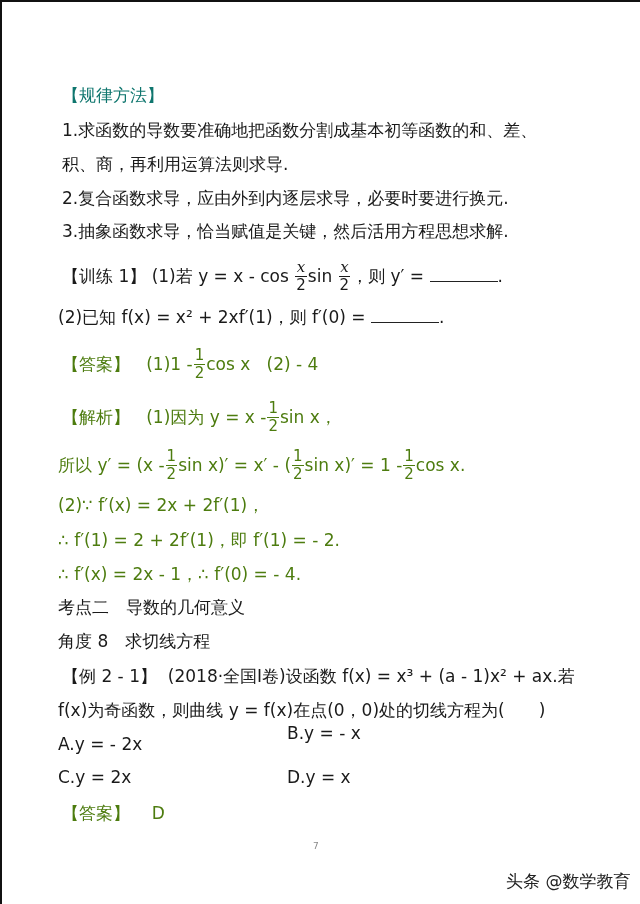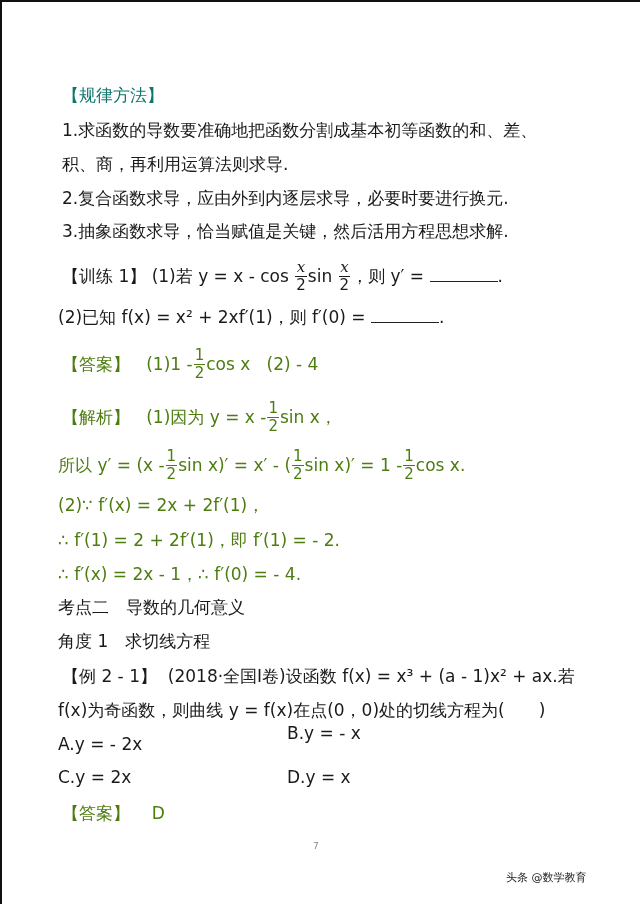--- a/index.html
+++ b/index.html
@@ -13,21 +13,21 @@
   .line { position: absolute; left: 62px; font-size: 17px; white-space: nowrap; line-height: 22px; }
   .indent { left: 58px; }
   .blue { color: #0f766e; }
   .red { color: #4d7c0f; }
   .i { font-style: italic; font-family: "DejaVu Serif", "Liberation Serif", serif; }
   .frac { display: inline-flex; flex-direction: column; align-items: center; vertical-align: middle; line-height: 1; font-size: 15px; margin: 0 1px; }
   .frac .num { display: block; padding: 0 1px 1px; }
   .frac .den { display: block; border-top: 1px solid currentColor; padding: 1px 1px 0; }
   .blank { display: inline-block; width: 68px; border-bottom: 1px solid #222; height: 14px; vertical-align: baseline; }
   .page-num { position: absolute; left: 313px; top: 841px; font-size: 9px; color: #888; }
-  .watermark { position: absolute; left: 506px; top: 870px; font-size: 11px; color: #222; text-shadow: 1px 1px 0 #fff, -1px -1px 0 #fff; }
+  .watermark { position: absolute; left: 506px; top: 870px; font-size: 17px; color: #222; text-shadow: 1px 1px 0 #fff, -1px -1px 0 #fff; }
   .col2 { position: absolute; left: 287px; }
 </style>
 </head>
 <body>
 
 <div class="frame-top"></div>
 <div class="frame-left"></div>
 
 <div class="line blue" style="top:84px;">【规律方法】</div>
 <div class="line" style="top:119px;">1.求函数的导数要准确地把函数分割成基本初等函数的和、差、</div>
@@ -81,21 +81,21 @@
     </span><span>sin x)′ = 1 -</span><span class="frac">
       <span class="num">1</span>
       <span class="den">2</span>
     </span><span>cos x.</span>
 </div>
 <div class="line indent red" style="top:494px;">(2)∵ f′(x) = 2x + 2f′(1)，</div>
 <div class="line indent red" style="top:529px;">∴ f′(1) = 2 + 2f′(1)，即 f′(1) = - 2.</div>
 <div class="line indent red" style="top:563px;">∴ f′(x) = 2x - 1，∴ f′(0) = - 4.</div>
 
 <div class="line indent" style="top:596px;">考点二　导数的几何意义</div>
-<div class="line indent" style="top:630px;">角度 1　求切线方程</div>
+<div class="line indent" style="top:630px;">角度 8　求切线方程</div>
 
 <div class="line" style="top:665px;">
   <span>【例 2 - 1】</span>&nbsp;
   <span>(2018·全国Ⅰ卷)设函数 f(x) = x³ + (a - 1)x² + ax.若</span>
 </div>
 <div class="line indent" style="top:699px;">f(x)为奇函数，则曲线 y = f(x)在点(0，0)处的切线方程为(　　)</div>
 <div class="line indent" style="top:733px;">A.y = - 2x</div>
 <div class="line col2" style="top:710px;margin-top:12px;">B.y = - x</div>
 <div class="line indent" style="top:766px;">C.y = 2x</div>
 <div class="line col2" style="top:766px;">D.y = x</div>

